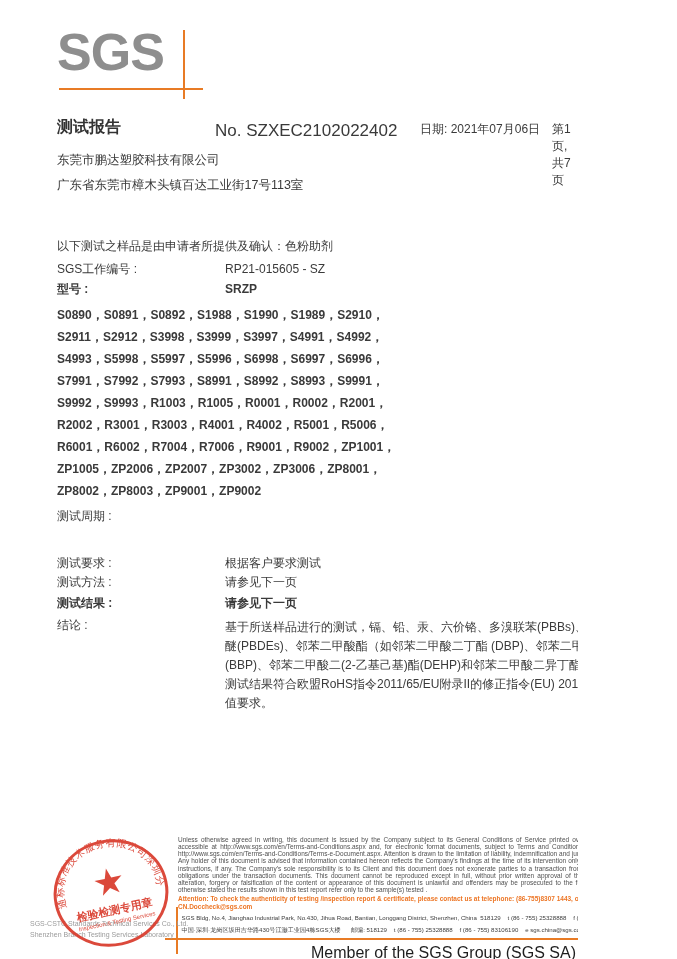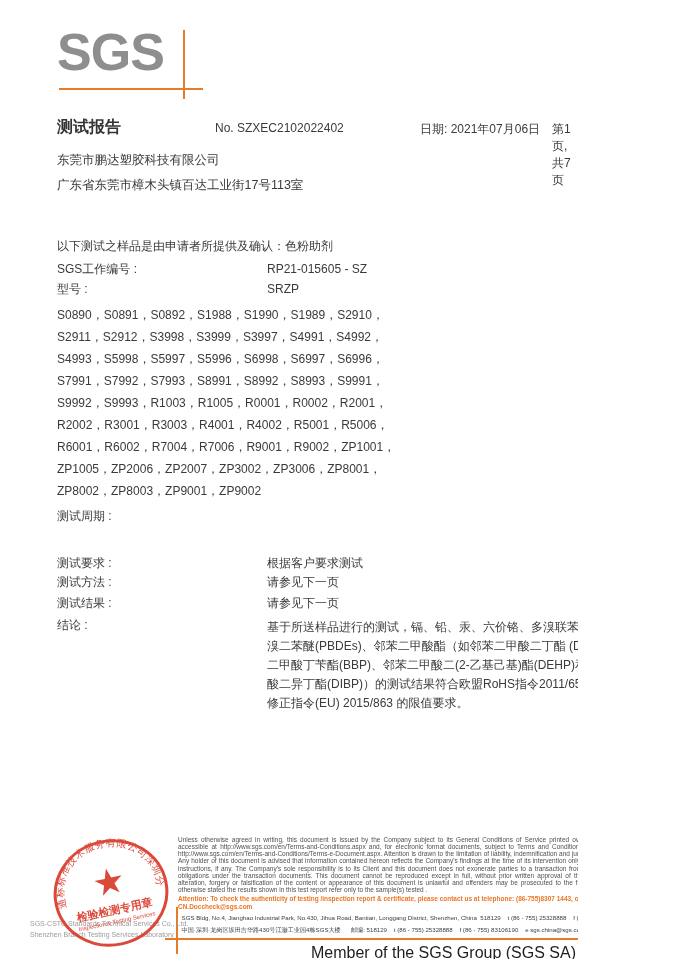--- a/index.html
+++ b/index.html
@@ -9,36 +9,36 @@
   }
   
   .logo-text {
     position:absolute; left:57px; top:22px; font-size:52px; font-weight:bold;
     color:#8e8e8e; letter-spacing:-1px; line-height:60px;
   }
   .logo-hline { position:absolute; left:59px; top:88px; width:144px; height:2px; background:#e87b25; }
   .logo-vline { position:absolute; left:183px; top:30px; width:2px; height:69px; background:#e87b25; }
   
   .report-title { position:absolute; left:57px; top:117px; font-size:16px; font-weight:bold; color:#333; }
-  .report-no   { position:absolute; left:215px; top:121px; font-size:12px; }
+  .report-no   { position:absolute; left:215px; top:121px; font-size:17px; }
   .report-date { position:absolute; left:420px; top:121px; font-size:12px; }
   .report-page { position:absolute; left:552px; top:121px; font-size:12px; }
   
   .company-name    { position:absolute; left:57px; top:152px; font-size:12.5px;text-align:right; }
   .company-address { position:absolute; left:57px; top:177px; font-size:12.5px; }
   
   .fields { position:absolute; left:57px; top:239px; width:588px; font-size:12px; }
   .statement { margin-bottom:8px; line-height:15px; }
-  .frow { display:flex;gap:42px; }
+  .frow { display:flex; }
   .flabel { width:168px; flex:none; line-height:15px; }
   .fvalue { flex:1; line-height:15px; }
   .fvalue.multiline { white-space:pre-line; line-height:22px; }
   .fvalue.para { line-height:19px; max-width:421px; }
   .mb5{margin-bottom:5px;} .mb4{margin-bottom:4px;margin-top:32px;} .mb6{margin-bottom:6px;}
-  .mb7{margin-bottom:7px;} .mb8{margin-bottom:8px;}
+  .mb7{margin-bottom:7px;font-weight:bold;} .mb8{margin-bottom:8px;}
   
   .footer-right { position:absolute; left:178px; top:836px; width:492px; }
   .scaled { width:683px; transform:scale(0.72); transform-origin:0 0; }
   .legal { font-size:9px; line-height:10px; text-align:justify; color:#4f4f4f; margin:0; }
   .attention { font-size:9px; line-height:10.5px; font-weight:bold; color:#ed7524; margin:2px 0 2px 0; }
   .addr { font-size:8.5px; line-height:16.5px; color:#3d3d3d; white-space:pre; padding-left:5px; }
   .footer-vline { position:absolute; left:176px; top:907px; width:2px; height:47px; background:#e87b25; }
   .footer-hline { position:absolute; left:165px; top:938px; width:512px; height:2px; background:#e87b25; }
   .member-note { position:absolute; right:2px; top:944px; font-size:16px; color:#1e1e1e; }
   .lab-lines { position:absolute; left:30px; top:918px; font-size:7px; line-height:11px; color:#9b9b9b; z-index:1; }

